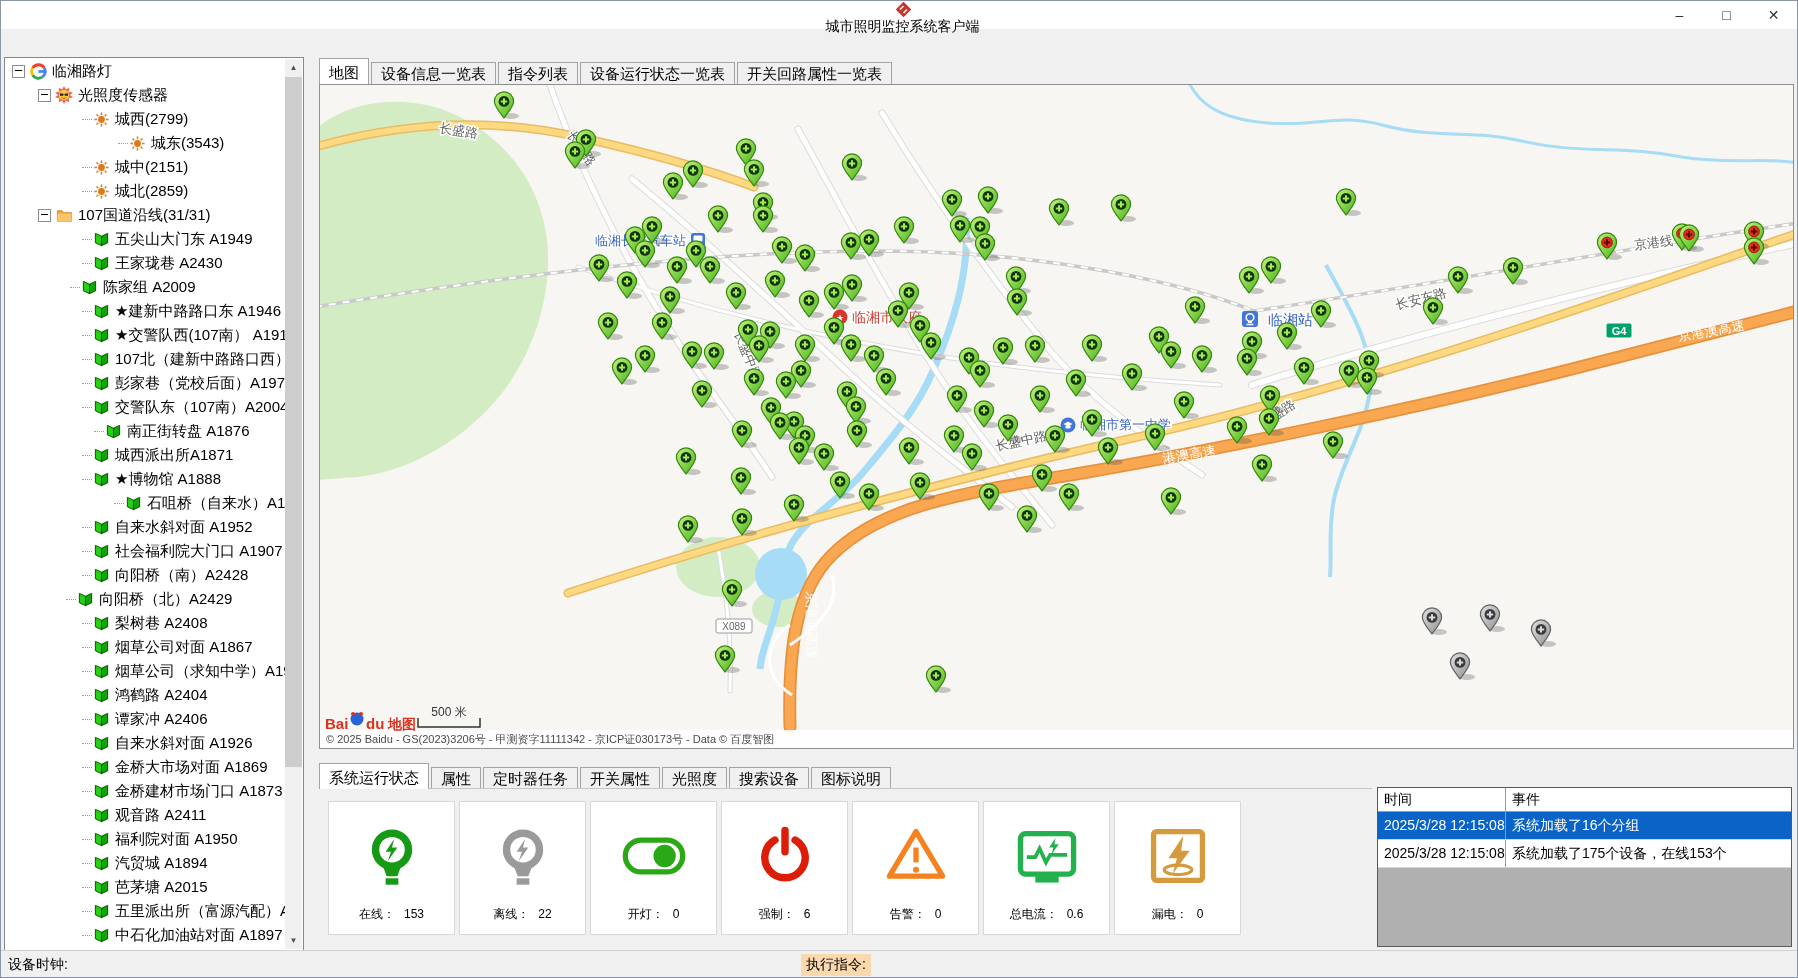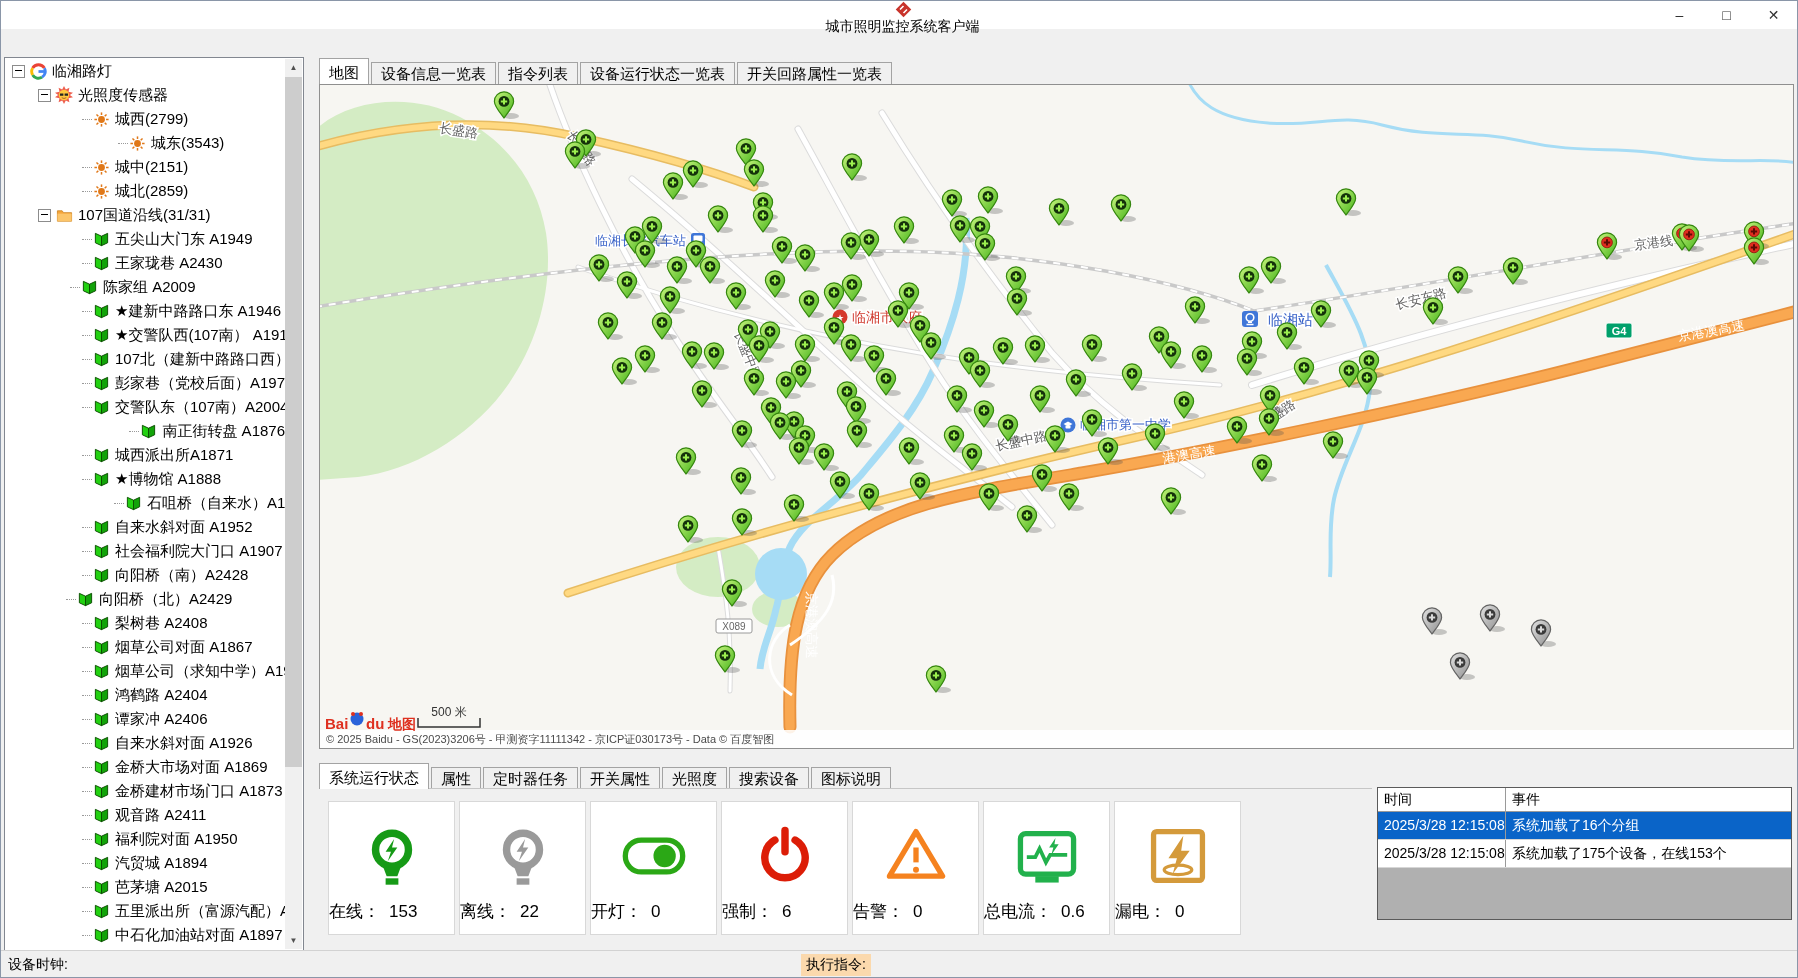--- a/index.html
+++ b/index.html
@@ -45,24 +45,24 @@
   .rc{stroke:#dbdbdb;fill:none;stroke-width:7;stroke-linecap:round;}
   .rf{stroke:#ffffff;fill:none;stroke-width:5;stroke-linecap:round;}
   .yc{stroke:#e7bc62;fill:none;stroke-width:9;stroke-linecap:round;}
   .yf{stroke:#ffd982;fill:none;stroke-width:6;stroke-linecap:round;}
   .hc{stroke:#e8913d;fill:none;stroke-width:13;stroke-linecap:round;}
   .hf{stroke:#f9a851;fill:none;stroke-width:9.5;stroke-linecap:round;}
   
   .cards{position:absolute;left:327px;top:800px;display:flex;gap:4px;}
   .card{width:127px;height:134px;background:#fff;border:1px solid #d8d8d8;position:relative;box-sizing:border-box;}
   .card-icon{height:96px;display:flex;align-items:center;justify-content:center;padding-top:6px;}
-  .card-text{position:absolute;bottom:11px;left:0;right:0;text-align:left;font-size:17px;color:#000;white-space:nowrap;}
+  .card-text{position:absolute;bottom:11px;left:0;right:0;text-align:center;font-size:12px;color:#000;white-space:nowrap;}
   .card-value{margin-left:9px;}
   
-  .eventlog{position:absolute;left:1376px;top:786px;width:415px;height:133px;border:1px solid #5a5a5a;background:#b0b0b0;font-size:14px;box-sizing:border-box;overflow:hidden;}
+  .eventlog{position:absolute;left:1376px;top:786px;width:415px;height:160px;border:1px solid #5a5a5a;background:#b0b0b0;font-size:14px;box-sizing:border-box;overflow:hidden;}
   .ev-head{display:flex;background:#fff;border-bottom:1px solid #9a9a9a;height:23px;line-height:23px;}
   .ev-c1{width:128px;padding-left:6px;border-right:1px solid #9a9a9a;box-sizing:border-box;flex:none;}
   .ev-c2{flex:1;padding-left:6px;}
   .ev-row{display:flex;background:#fff;height:27px;line-height:27px;border-bottom:1px solid #d6d6d6;}
   .ev-row.sel{background:#0a64c8;color:#fff;}
   
   .statusbar{position:absolute;left:0;right:0;bottom:0;height:26px;background:#f0f0f0;border-top:1px solid #d2d2d2;font-size:14px;color:#000;}
   .clocklab{position:absolute;left:7px;top:5px;}
   .execlab{position:absolute;left:800px;top:3px;background:#fbd9ad;padding:2px 5px;}
 </style>
@@ -279,21 +279,21 @@
         <div class="trow" style="padding-left: 76px;">
           <span class="stub"></span>
           <span class="ticon">
             <svg width="17" height="17" viewBox="0 0 18 18">
               <path d="M2.5,2.5 L9,5.5 L9,15.5 L2.5,12.5 Z" fill="#22d111" stroke="#0b4d00" stroke-width="1"></path>
               <path d="M9,5.5 L15.5,2.5 L15.5,12.5 L9,15.5 Z" fill="#12a309" stroke="#0b4d00" stroke-width="1"></path>
             </svg>
           </span>
           <span class="tlabel">交警队东（107南）A2004</span>
         </div>
-        <div class="trow" style="padding-left: 88px; justify-content: flex-end;">
+        <div class="trow" style="padding-left: 88px;">
           <span class="stub"></span>
           <span class="ticon">
             <svg width="17" height="17" viewBox="0 0 18 18">
               <path d="M2.5,2.5 L9,5.5 L9,15.5 L2.5,12.5 Z" fill="#22d111" stroke="#0b4d00" stroke-width="1"></path>
               <path d="M9,5.5 L15.5,2.5 L15.5,12.5 L9,15.5 Z" fill="#12a309" stroke="#0b4d00" stroke-width="1"></path>
             </svg>
           </span>
           <span class="tlabel">南正街转盘 A1876</span>
         </div>
         <div class="trow" style="padding-left: 76px;">

